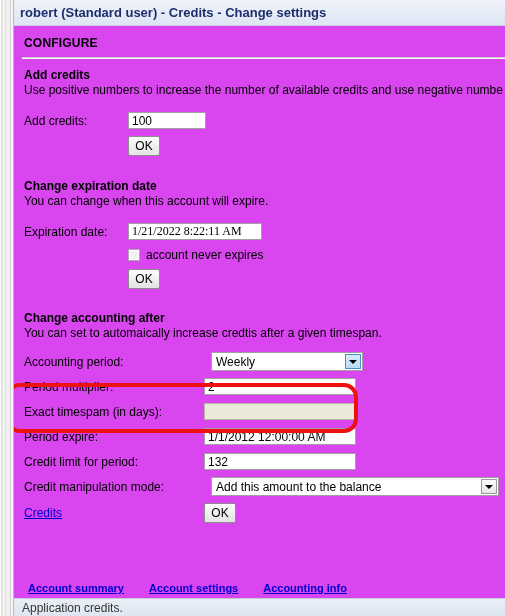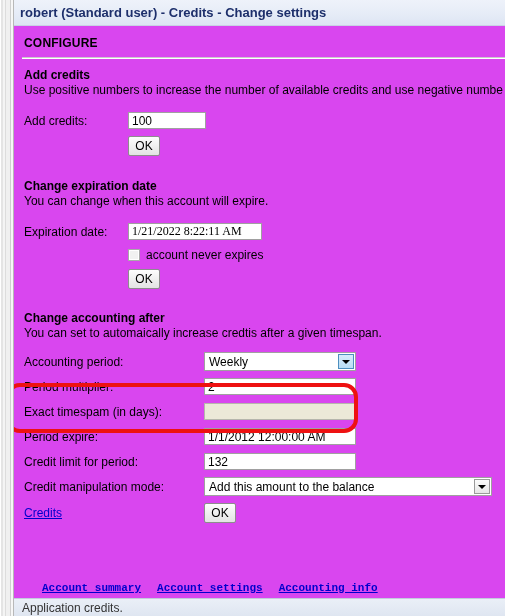--- a/index.html
+++ b/index.html
@@ -165,20 +165,21 @@
     position: relative;
     background: #ffffff;
     border: 1px solid #a0a0a0;
     height: 19px;
     box-sizing: border-box;
     display: flex;
     align-items: center;
     font-size: 12px;
     padding-left: 4px;
     color: #000;
+    margin-left: 7px;
   }
   .sel .arrowbox {
     position: absolute;
     right: 1px; top: 1px;
     width: 16px; height: 15px;
     display: flex;
     align-items: center;
     justify-content: center;
     background: linear-gradient(to bottom, #fbfbfb, #e6e6e6);
     border: 1px solid #9a9a9a;
@@ -207,25 +208,24 @@
     position: absolute;
     border: 4px solid #ee1111;
     border-radius: 14px;
     pointer-events: none;
     box-sizing: border-box;
   }
 
   
   .footer-links {
     position: absolute;
-    left: 28px;
+    left: 14px;
     bottom: 22px;
     display: flex;
-    gap: 16px;
-    font-family: Liberation Mono, monospace;
+    gap: 25px;
   }
   .footer-links a {
     font-size: 11px;
     font-weight: bold;
     color: #0000cc;
     text-decoration: underline;
     white-space: nowrap;
   }
   .statusbar {
     position: absolute;

